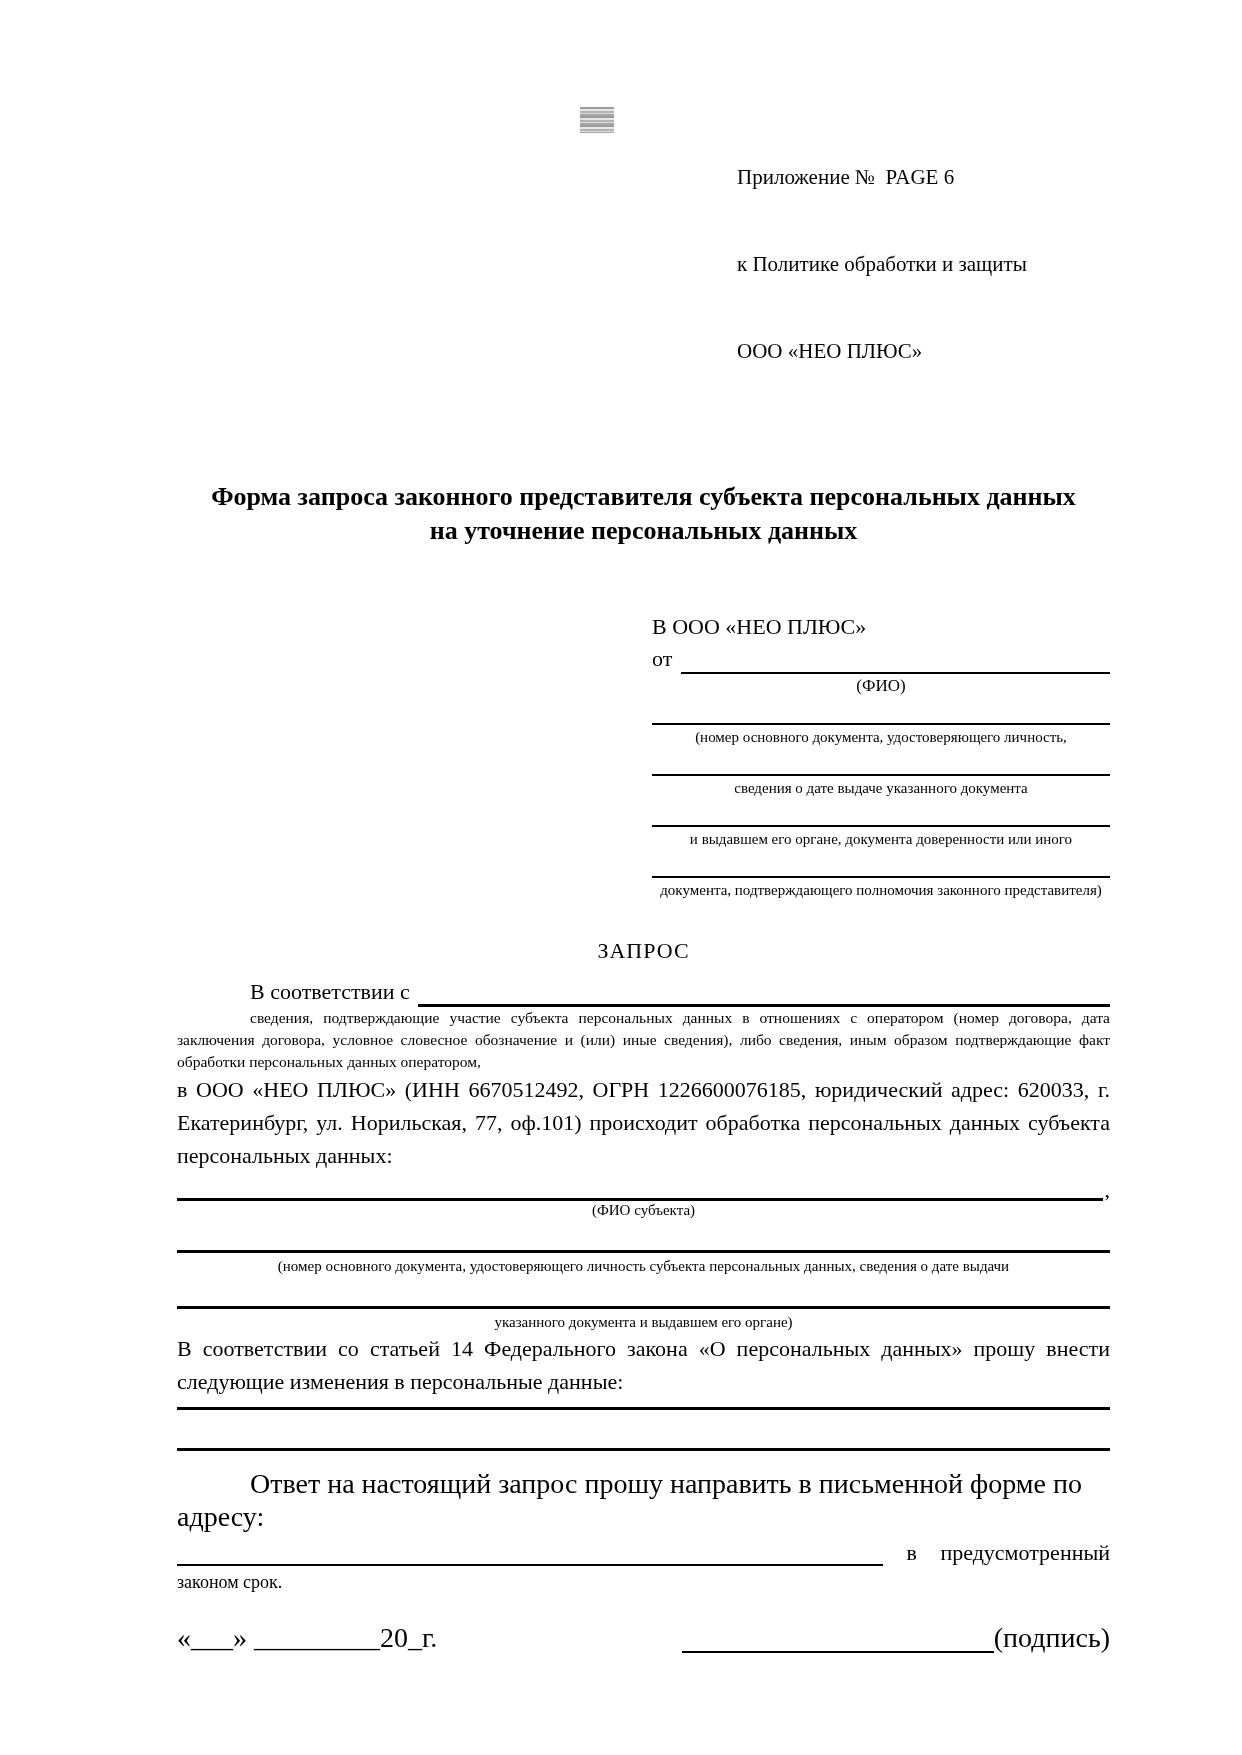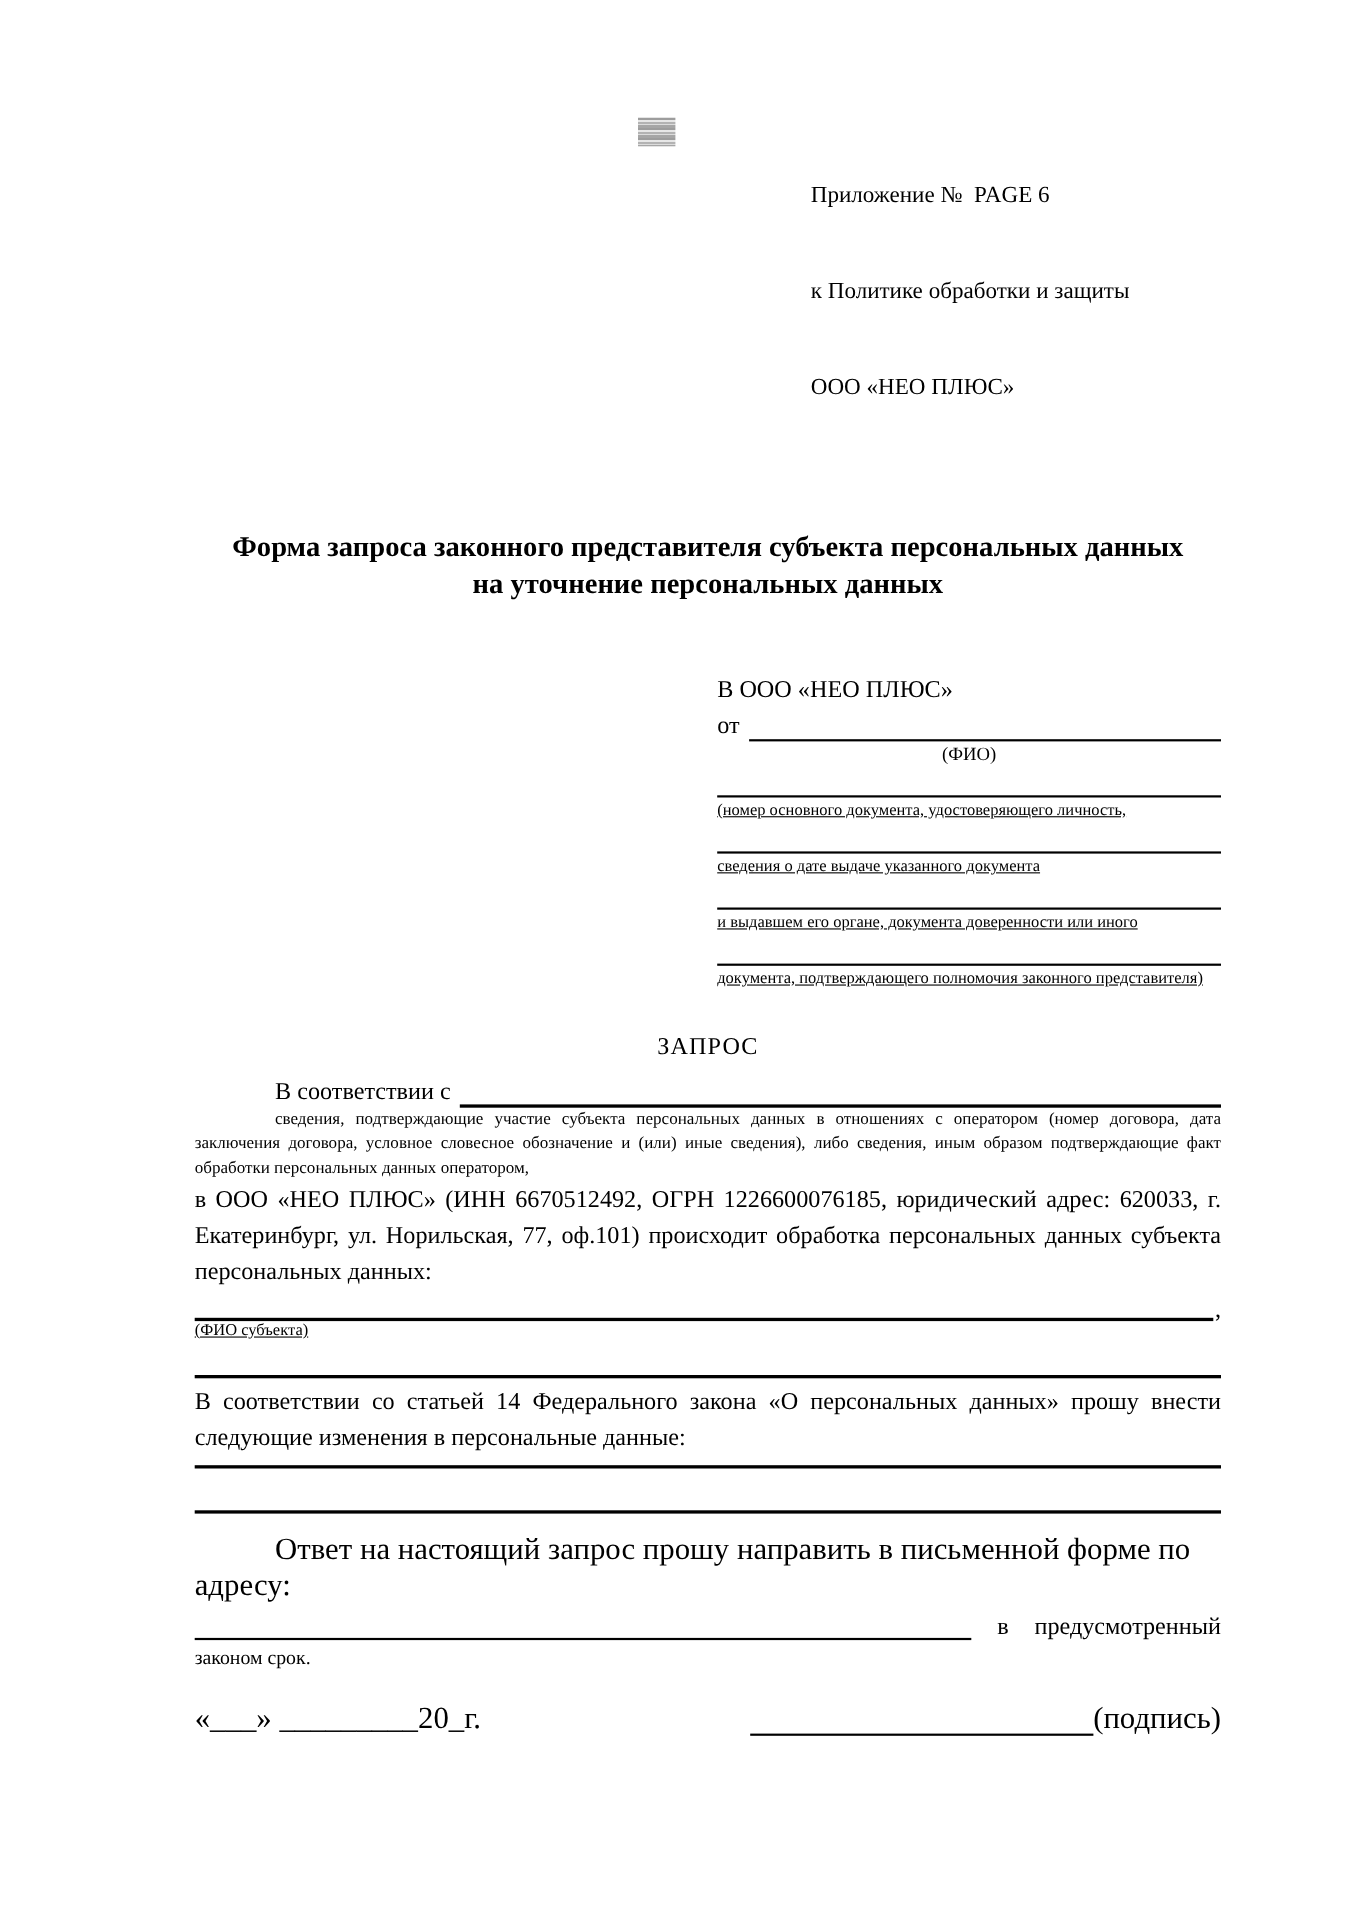--- a/index.html
+++ b/index.html
@@ -21,21 +21,21 @@
   }
   .appendix { margin-left:560px; font-size:21px; line-height:29px; white-space:pre-wrap; }
 
   
   .title { margin-top:56px; text-align:center; font-weight:bold; font-size:26px; line-height:34px; }
 
   
   .addr { margin-top:64px; margin-left:475px; width:458px; font-size:22px; line-height:30px; }
   .from-row { display:flex; align-items:flex-end; height:32px; }
   .from-row .fill { flex:1; border-bottom:2px solid #000; height:26px; margin-left:9px; }
-  .cap { text-align:left; font-size:15px; line-height:19px; white-space:nowrap; overflow:visible;text-decoration:underline; }
+  .cap { text-align:center; font-size:15px; line-height:19px; white-space:nowrap; overflow:visible; }
   .cap-fio { font-size:17px; line-height:21px; margin-top:1px; text-align:center; }
   .addr-field { margin-top:27px; }
   .addr-field .line { border-bottom:2px solid #000; height:0; margin-bottom:3px; }
 
   
   .zapros { margin-top:38px; text-align:center; font-size:22px; line-height:26px; letter-spacing:1px; }
   .para1 { margin-top:13px; display:flex; align-items:flex-end; font-size:22px; line-height:30px; }
   .para1 .lbl { margin-left:73px; white-space:nowrap; }
   .para1 .fill { flex:1; border-bottom:3px solid #000; height:26px; margin-left:8px; }
 
@@ -119,20 +119,25 @@
     <div class="body-para">в ООО «НЕО ПЛЮС» (ИНН 6670512492, ОГРН 1226600076185, юридический адрес: 620033, г. Екатеринбург, ул. Норильская, 77, оф.101) происходит обработка персональных данных субъекта персональных данных:</div>
 
     <div class="fio-row">
       <div class="wide-line"></div>
       <span class="comma">,</span>
     </div>
     <div class="cap">(ФИО субъекта)</div>
 
     <div class="subj-field">
       <div class="wide-line"></div>
+      <div class="cap">(номер основного документа, удостоверяющего личность субъекта персональных данных, сведения о дате выдачи</div>
+    </div>
+    <div class="subj-field">
+      <div class="wide-line"></div>
+      <div class="cap">указанного документа и выдавшем его органе)</div>
     </div>
 
     <div class="body-para">В соответствии со статьей 14 Федерального закона «О персональных данных» прошу внести следующие изменения в персональные данные:</div>
 
     <div class="blank-line blank-a"></div>
     <div class="blank-line blank-b"></div>
 
     <div class="answer-para">Ответ на настоящий запрос прошу направить в письменной форме по адресу:</div>
 
     <div class="address-row">

